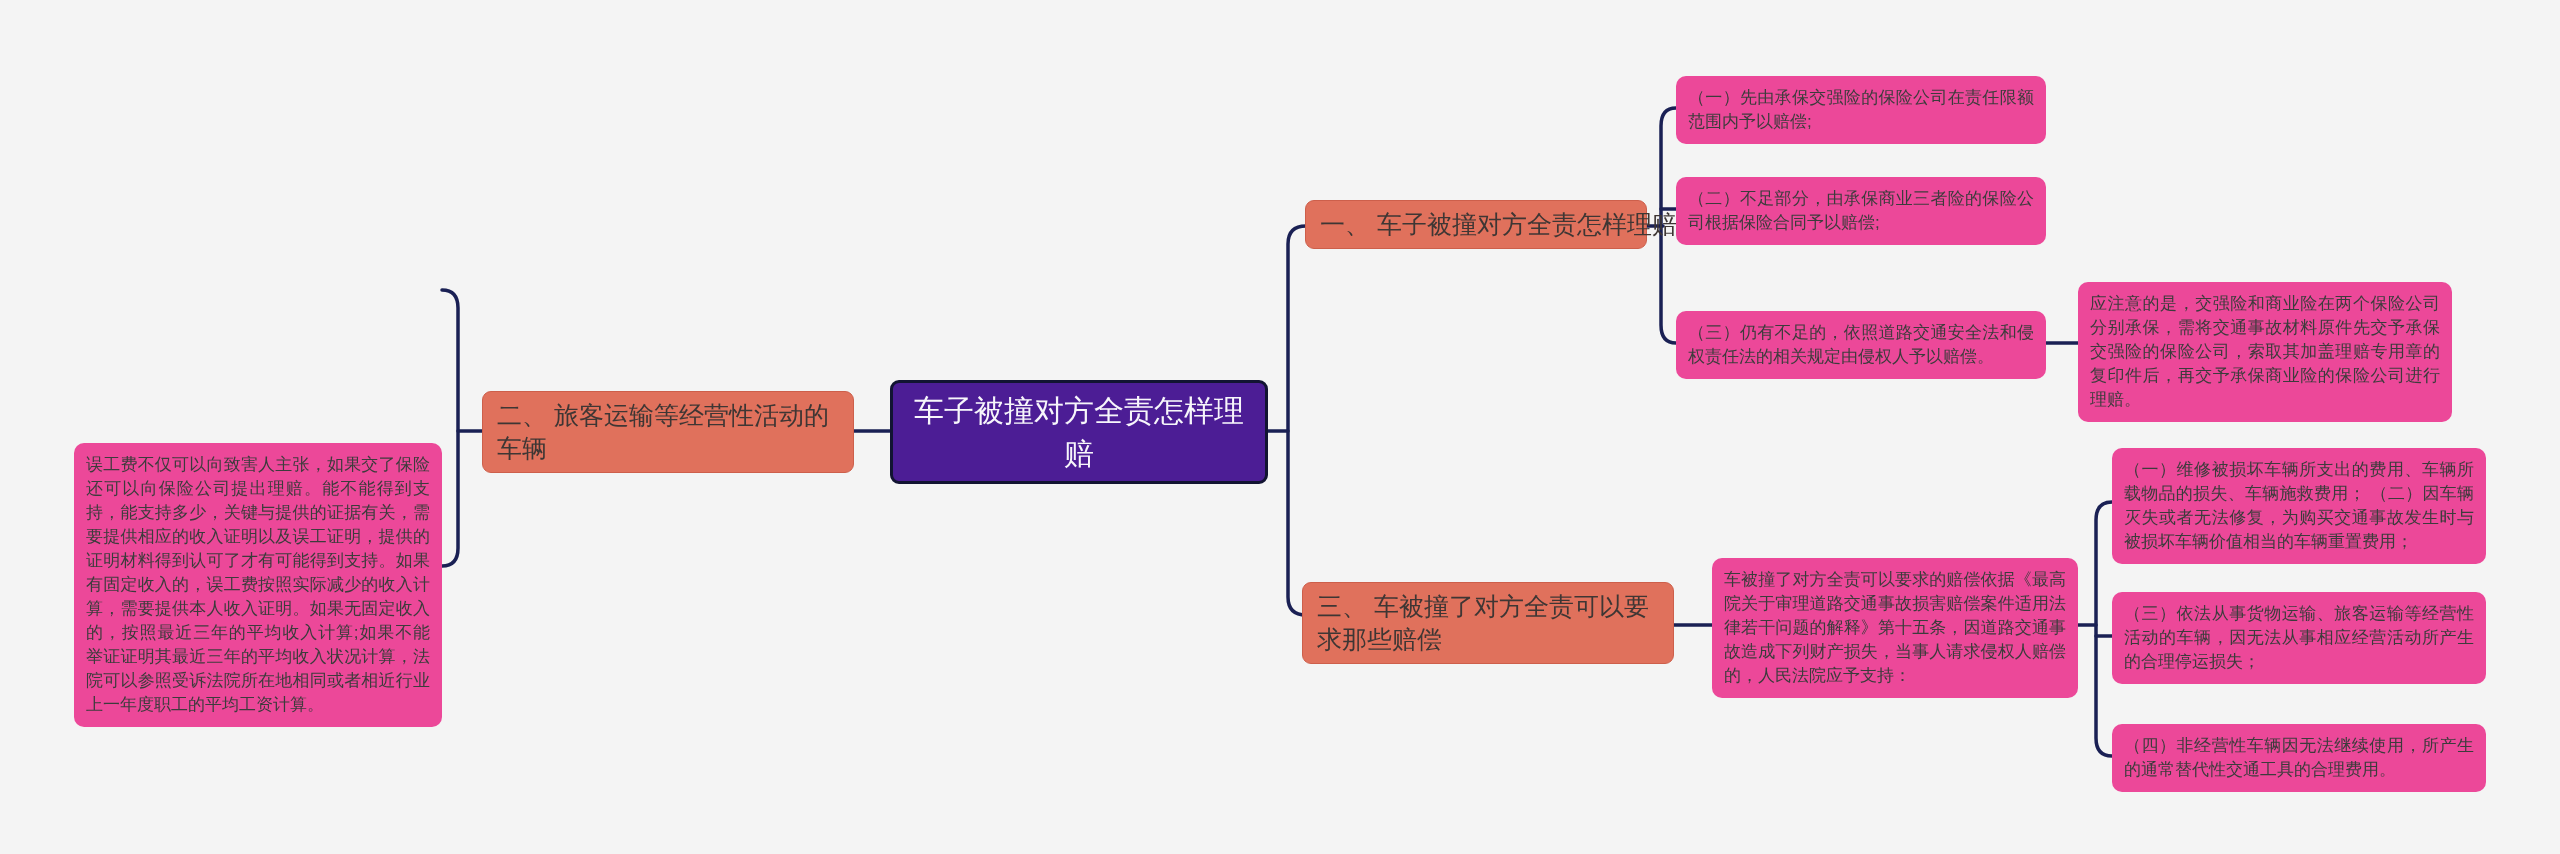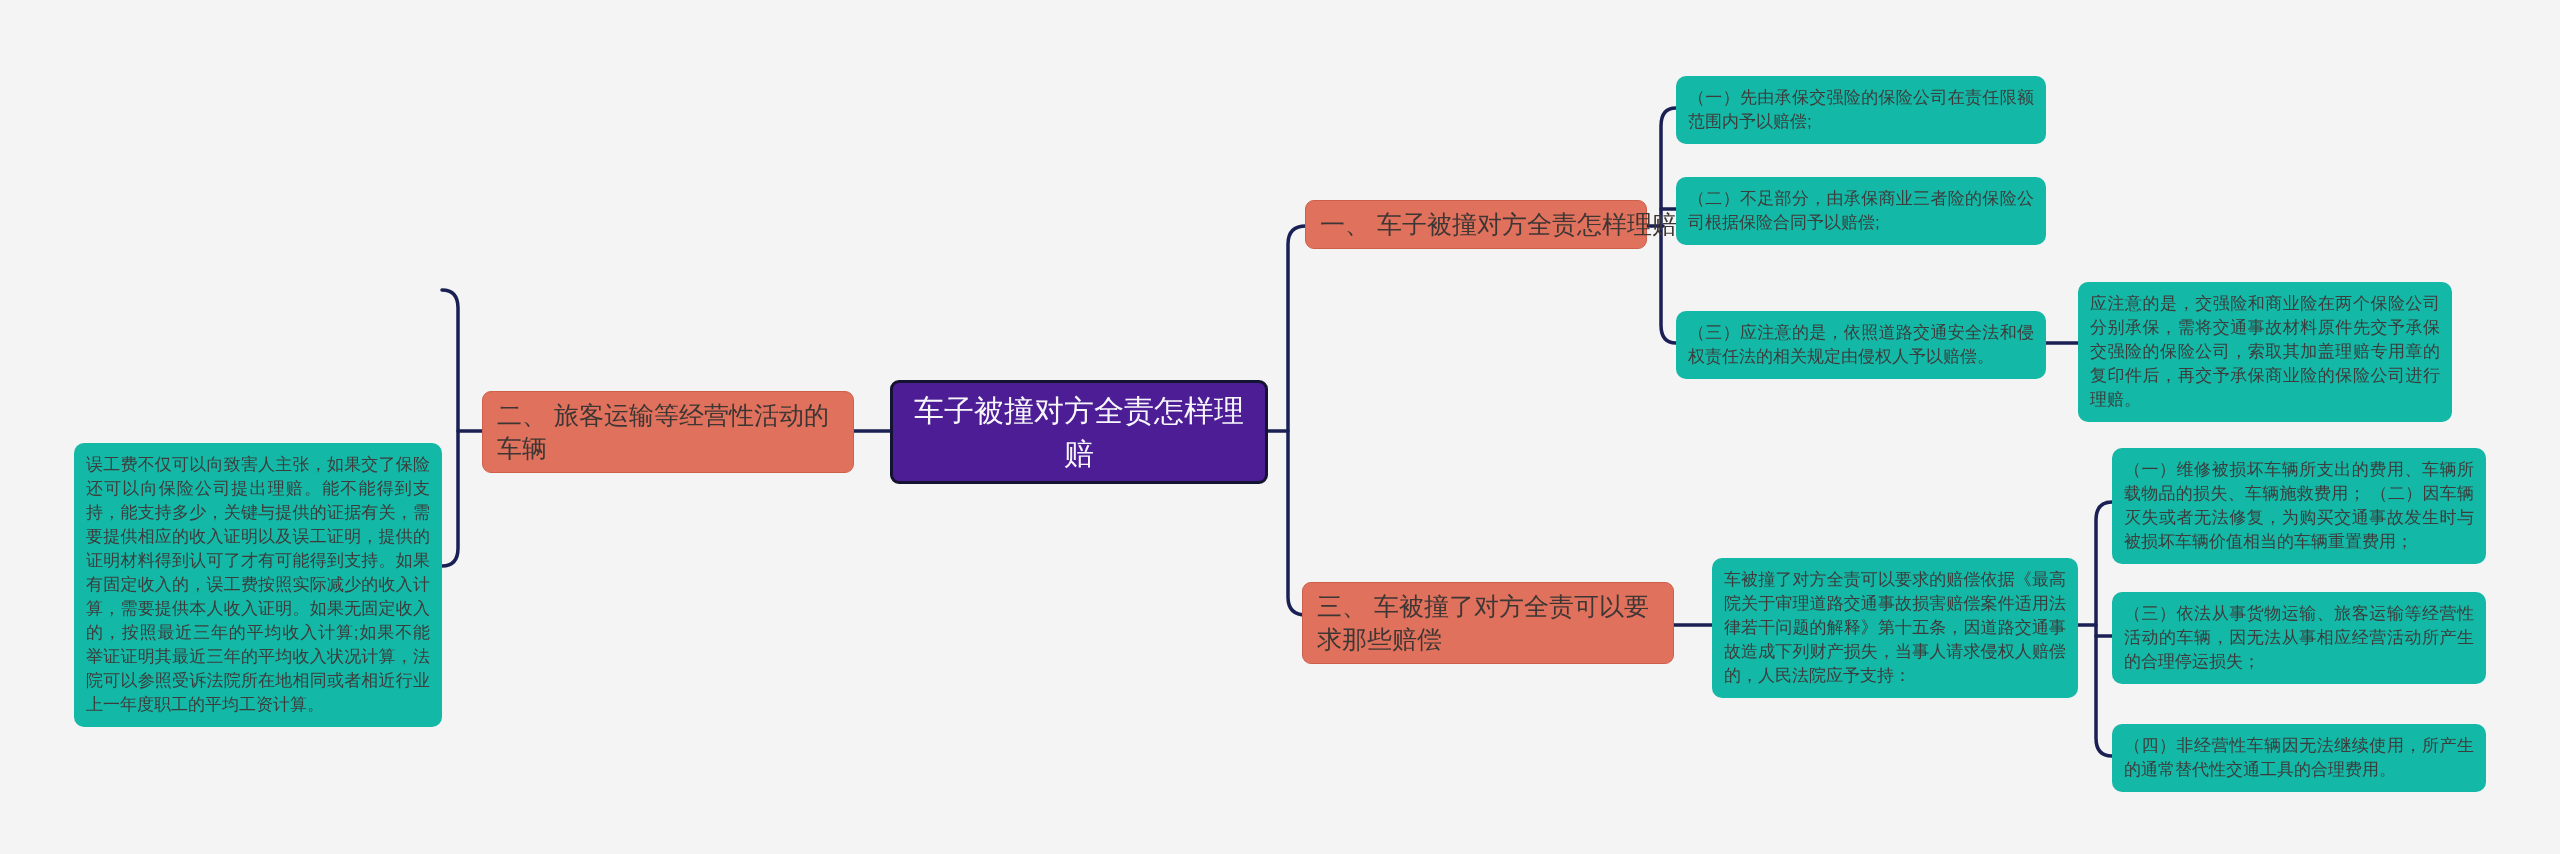--- a/index.html
+++ b/index.html
@@ -4,21 +4,21 @@
 <style>
   html,body{margin:0;padding:0;}
   body{
     width:2560px;height:854px;position:relative;overflow:hidden;
     background:#f4f4f4;
     font-family:"Liberation Sans","DejaVu Sans",sans-serif;
   }
   .stage{position:absolute;inset:0;}
   svg.connectors{position:absolute;left:0;top:0;pointer-events:none;}
   .card{
-    position:absolute;background:#14b8a6;border-radius:10px;
+    position:absolute;background:#ec4899;border-radius:10px;
     padding:10px 12px;font-size:17px;line-height:24px;color:#3c3c3c;
     text-align:justify;box-sizing:border-box;
   }
   .node{
     position:absolute;background:#e0715c;border:1px solid #cd5f4b;
     border-radius:9px;color:#3e3634;font-size:25px;line-height:33px;
     padding:7px 14px;box-sizing:border-box;
   }
   .root{
     position:absolute;background:#4c1d95;border:3px solid #121432;
@@ -76,21 +76,21 @@
 
   <div class="card" style="left:1676px;top:76px;width:370px;">
     <span>（一）先由承保交强险的保险公司在责任限额范围内予以赔偿;</span>
   </div>
 
   <div class="card" style="left:1676px;top:177px;width:370px;">
     <span>（二）不足部分，由承保商业三者险的保险公司根据保险合同予以赔偿;</span>
   </div>
 
   <div class="card" style="left:1676px;top:311px;width:370px;">
-    <span>（三）应注意的是，依照道路交通安全法和侵权责任法的相关规定由侵权人予以赔偿。</span>
+    <span>（三）仍有不足的，依照道路交通安全法和侵权责任法的相关规定由侵权人予以赔偿。</span>
   </div>
 
   <div class="card" style="left:2078px;top:282px;width:374px;">
     <span>应注意的是，交强险和商业险在两个保险公司分别承保，需将交通事故材料原件先交予承保交强险的保险公司，索取其加盖理赔专用章的复印件后，再交予承保商业险的保险公司进行理赔。</span>
   </div>
 
   <div class="node" style="left:1302px;top:582px;width:372px;">
     <span>三、 车被撞了对方全责可以要求那些赔偿</span>
   </div>
 

